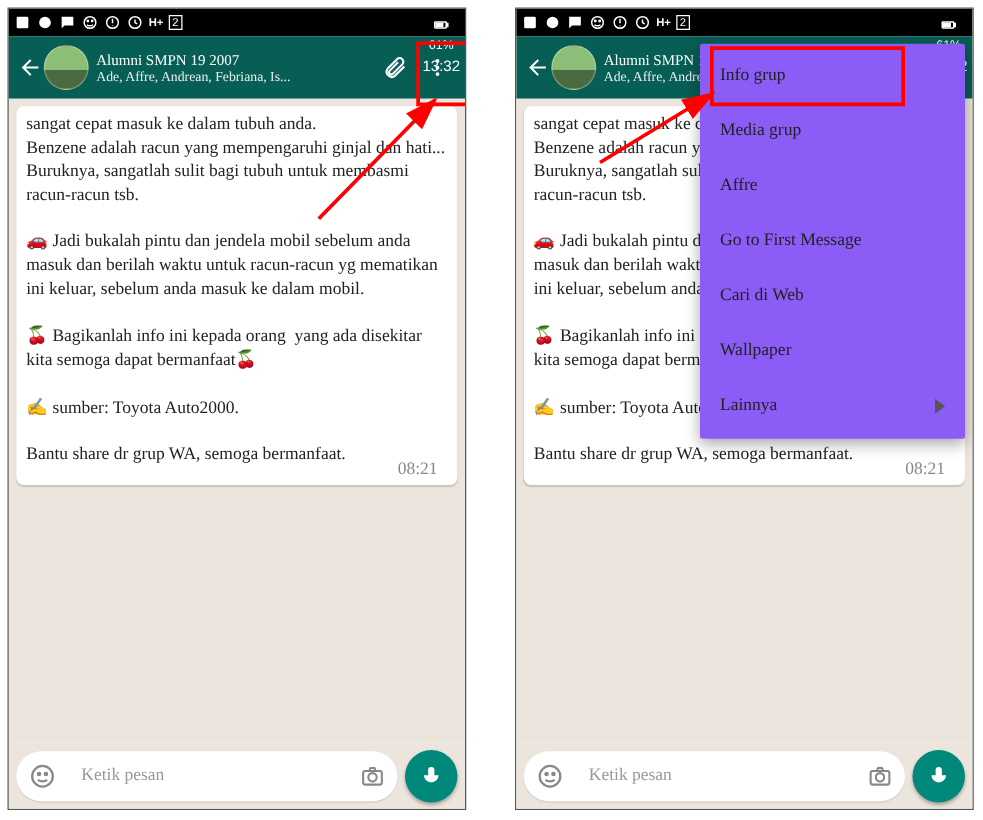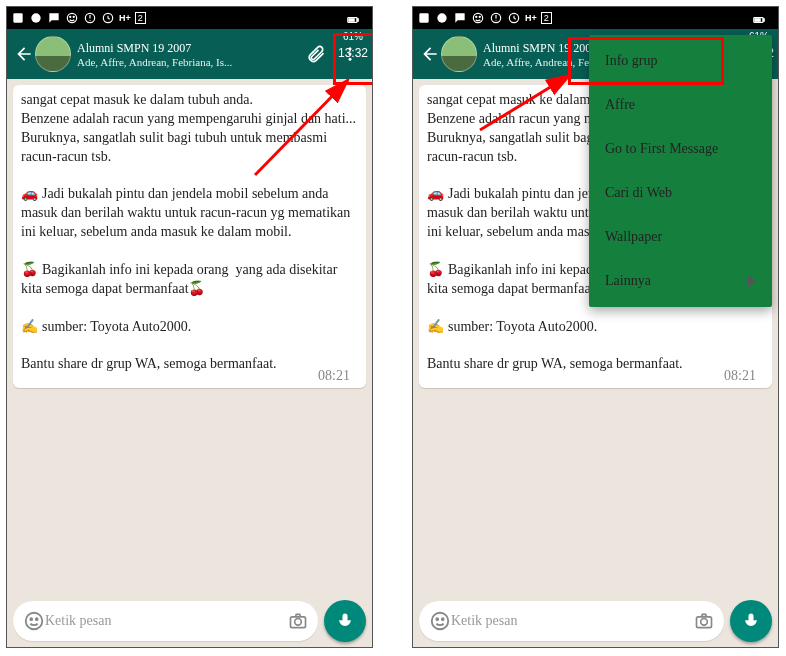--- a/index.html
+++ b/index.html
@@ -84,42 +84,42 @@
     gap:6px;
   }
   .input-box {
     flex:1;
     height:40px;
     background:#fff;
     border-radius:20px;
     display:flex;
     align-items:center;
     padding:0 10px;
-    gap:0;
+    gap:20px;
     box-shadow:0 1px 1px rgba(0,0,0,.1);
   }
   .input-placeholder {
     flex:1;
     color:#999;
     font-family: "Comic Sans MS", cursive;
     font-size:14px;
   }
   .mic-btn {
     width:42px; height:42px;
     border-radius:50%;
     background:#00897B;
     display:flex; align-items:center; justify-content:center;
     box-shadow:0 2px 3px rgba(0,0,0,.3);
   }
   .dropdown {
     position:absolute;
     top:28px;
     right:6px;
-    width:183px;
-    background:#15803d;
+    width:212px;
+    background:#8b5cf6;
     box-shadow:0 4px 12px rgba(0,0,0,.35);
     border-radius:2px;
     z-index:20;
     padding:4px 0;
   }
   .dropdown-item {
     padding:14px 16px;
     font-size:14px;
     font-family: "Comic Sans MS", cursive;
     color:#222;
@@ -373,20 +373,23 @@
           <path d="M19 11a7 7 0 01-14 0M12 18v3"></path>
         </svg>
     </div>
   </div>
 
   <div class="dropdown">
     <div class="dropdown-item">
         <span>Info grup</span>
       </div>
     <div class="dropdown-item">
+        <span>Media grup</span>
+      </div>
+    <div class="dropdown-item">
         <span>Affre</span>
       </div>
     <div class="dropdown-item">
         <span>Go to First Message</span>
       </div>
     <div class="dropdown-item">
         <span>Cari di Web</span>
       </div>
     <div class="dropdown-item">
         <span>Wallpaper</span>

